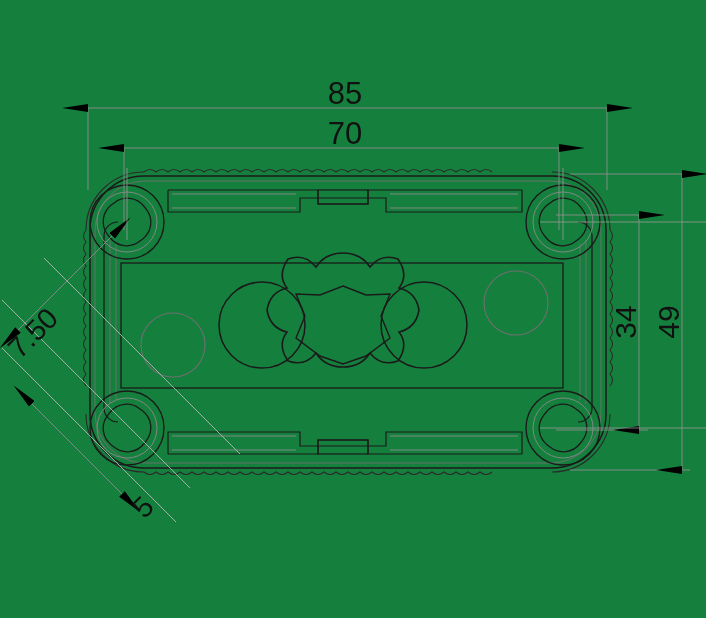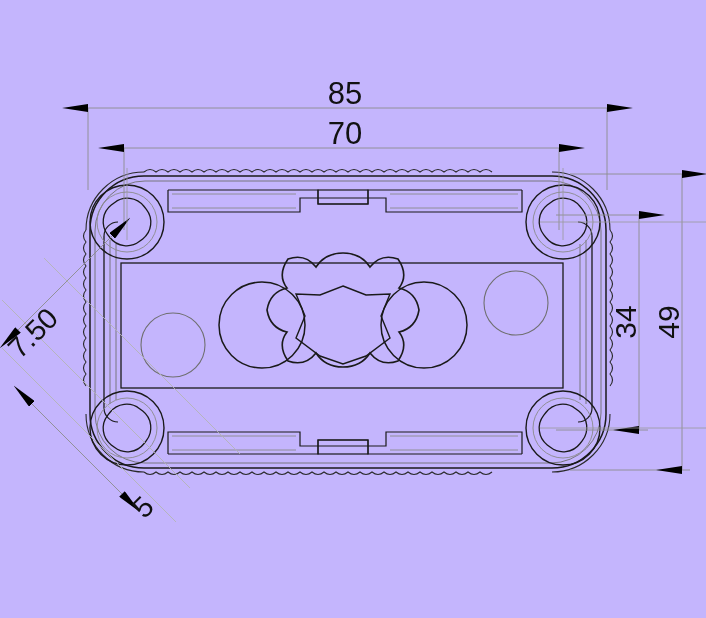--- a/index.html
+++ b/index.html
@@ -1,18 +1,18 @@
 <!DOCTYPE html>
 <html><head>
 <meta charset="utf-8">
 <style>
   html,body{margin:0;padding:0;background:#ffffff;}
   body{width:706px;height:618px;overflow:hidden;
        font-family:"Liberation Sans", sans-serif;}
-  #sheet{position:relative;width:706px;height:618px;background:#c4b5fd;}
+  #sheet{position:relative;width:706px;height:618px;background:#15803d;}
   svg{display:block;}
   .dimtext{font-family:"Liberation Sans", sans-serif;fill:#111;}
 </style>
 </head>
 <body>
 
 <div id="sheet">
 <svg width="706" height="618" viewBox="0 0 706 618">
 
   <defs>

